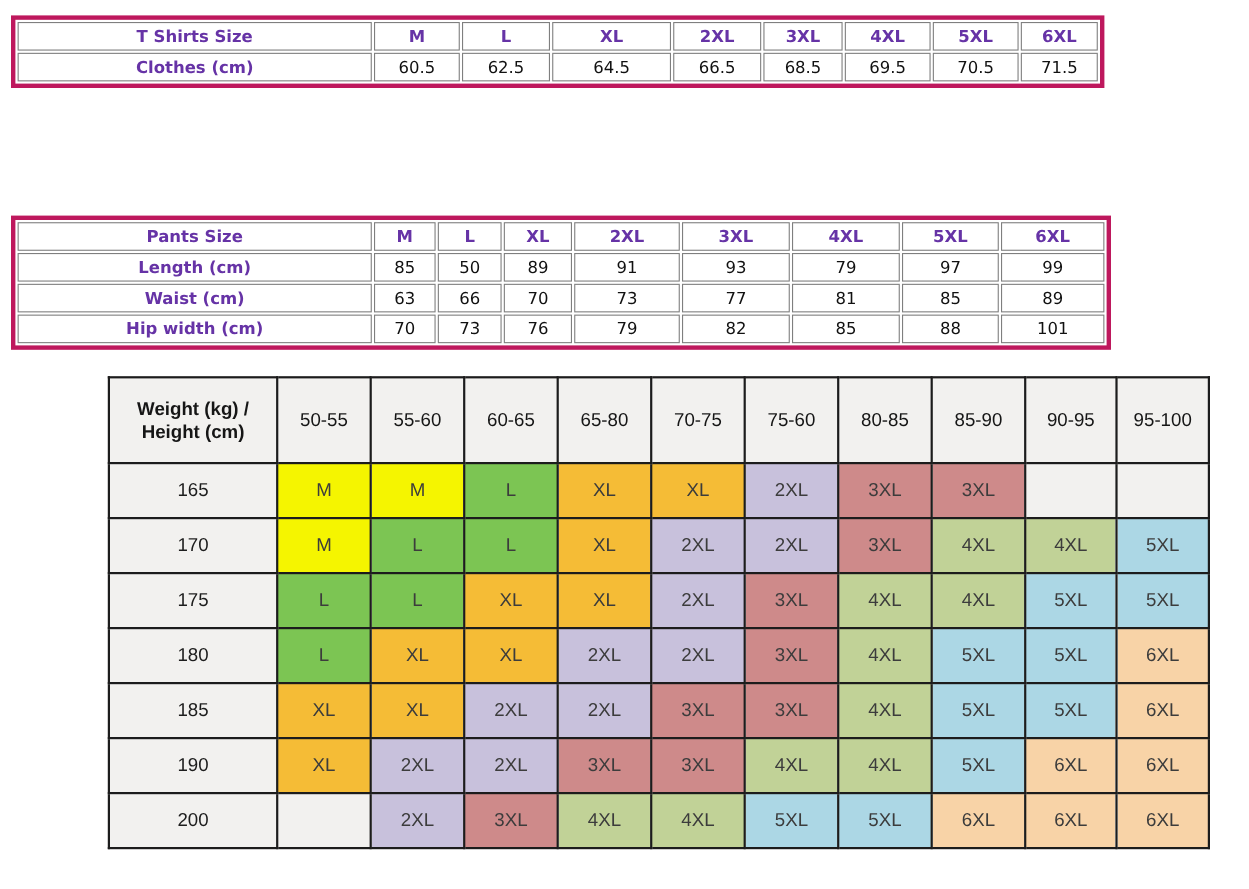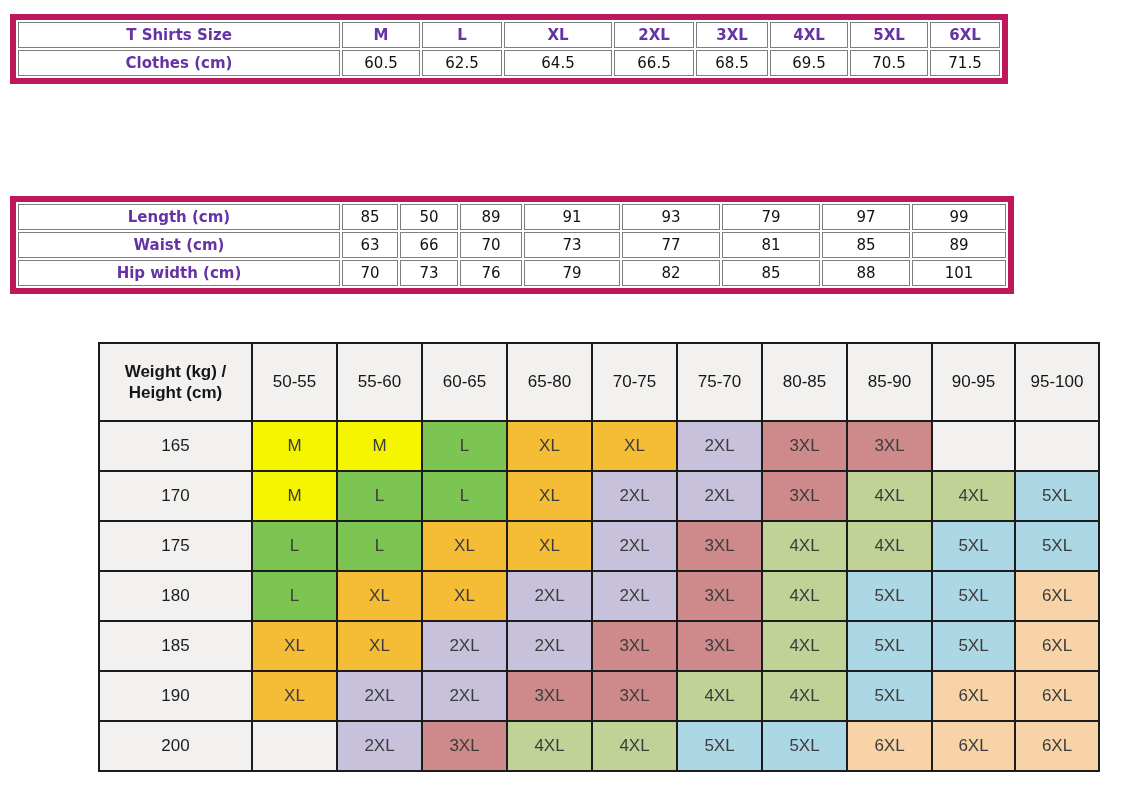--- a/index.html
+++ b/index.html
@@ -4,21 +4,21 @@
 <style>
   html,body { margin:0; padding:0; }
   body {
     width:1135px; height:808px; position:relative; background:#ffffff;
     font-family:"Liberation Sans", sans-serif; overflow:hidden;
   }
 
   
   table.classic {
     position:absolute; border-collapse:separate; border-spacing:2px;
-    border:6px solid #be185d; background:#ffffff; table-layout:fixed;
+    border:4px solid #be185d; background:#ffffff; table-layout:fixed;
   }
   table.classic td {
     border:1px solid #7f7f7f; height:24px; text-align:center;
     vertical-align:middle; padding:0 3px; overflow:hidden; white-space:nowrap;
     font-family:"DejaVu Sans", sans-serif; font-size:15px; color:#111111;
   }
   table.classic td.hdr {
     font-weight:bold; color:#6633a6;
   }
 
@@ -84,20 +84,31 @@
       <col style="width: 58px;">
       <col style="width: 62px;">
       <col style="width: 96px;">
       <col style="width: 98px;">
       <col style="width: 98px;">
       <col style="width: 88px;">
       <col style="width: 94px;">
     </colgroup>
     <tbody>
       <tr>
+        <td class="hdr">Pants Size</td>
+        <td class="hdr">M</td>
+        <td class="hdr">L</td>
+        <td class="hdr">XL</td>
+        <td class="hdr">2XL</td>
+        <td class="hdr">3XL</td>
+        <td class="hdr">4XL</td>
+        <td class="hdr">5XL</td>
+        <td class="hdr">6XL</td>
+      </tr>
+      <tr>
         <td class="hdr">Length (cm)</td>
         <td>85</td>
         <td>50</td>
         <td>89</td>
         <td>91</td>
         <td>93</td>
         <td>79</td>
         <td>97</td>
         <td>99</td>
       </tr>
@@ -141,21 +152,21 @@
       <col style="width: 84px;">
     </colgroup>
     <tbody>
       <tr class="hrow">
         <td class="corner">Weight (kg) / Height (cm)</td>
         <td>50-55</td>
         <td>55-60</td>
         <td>60-65</td>
         <td>65-80</td>
         <td>70-75</td>
-        <td>75-70</td>
+        <td>75-60</td>
         <td>80-85</td>
         <td>85-90</td>
         <td>90-95</td>
         <td>95-100</td>
       </tr>
       <tr>
         <td class="rowlabel">165</td>
         <td style="background: rgb(245, 245, 0);">M</td>
         <td style="background: rgb(245, 245, 0);">M</td>
         <td style="background: rgb(124, 197, 83);">L</td>

